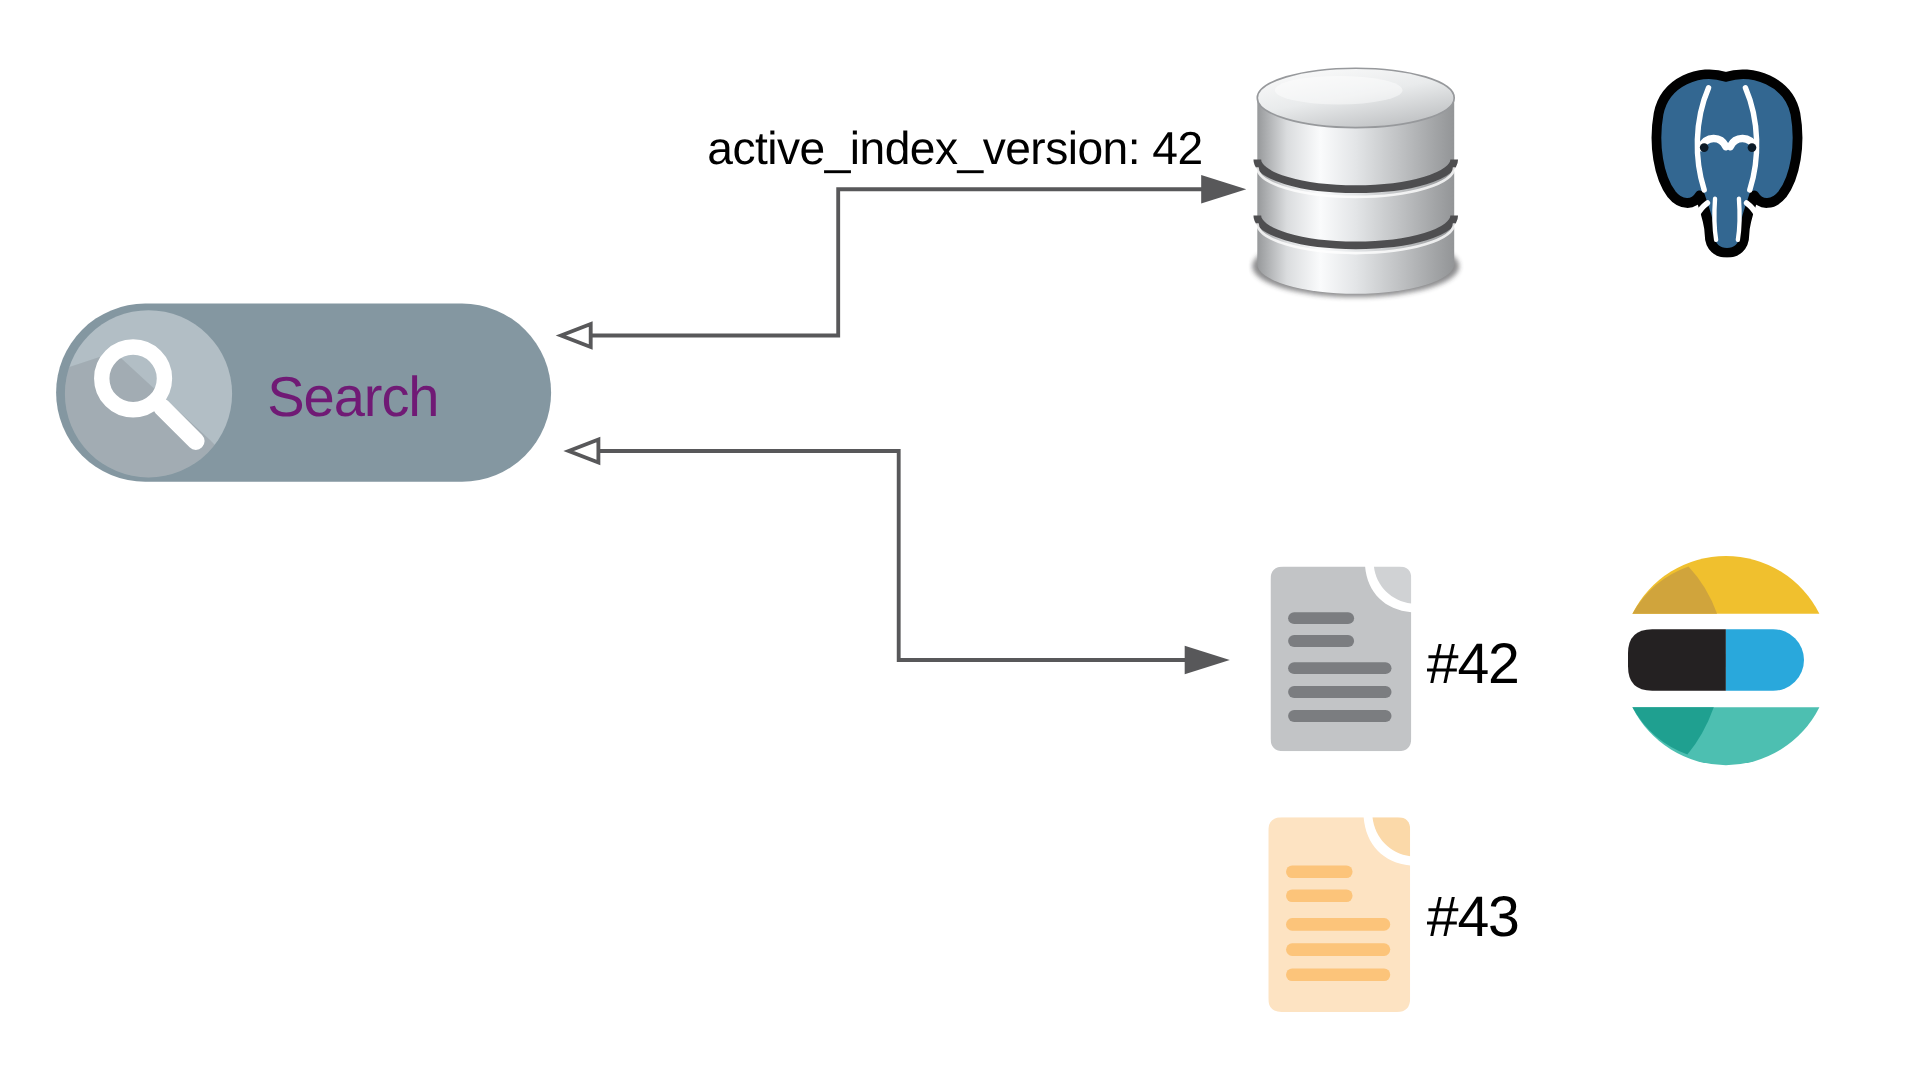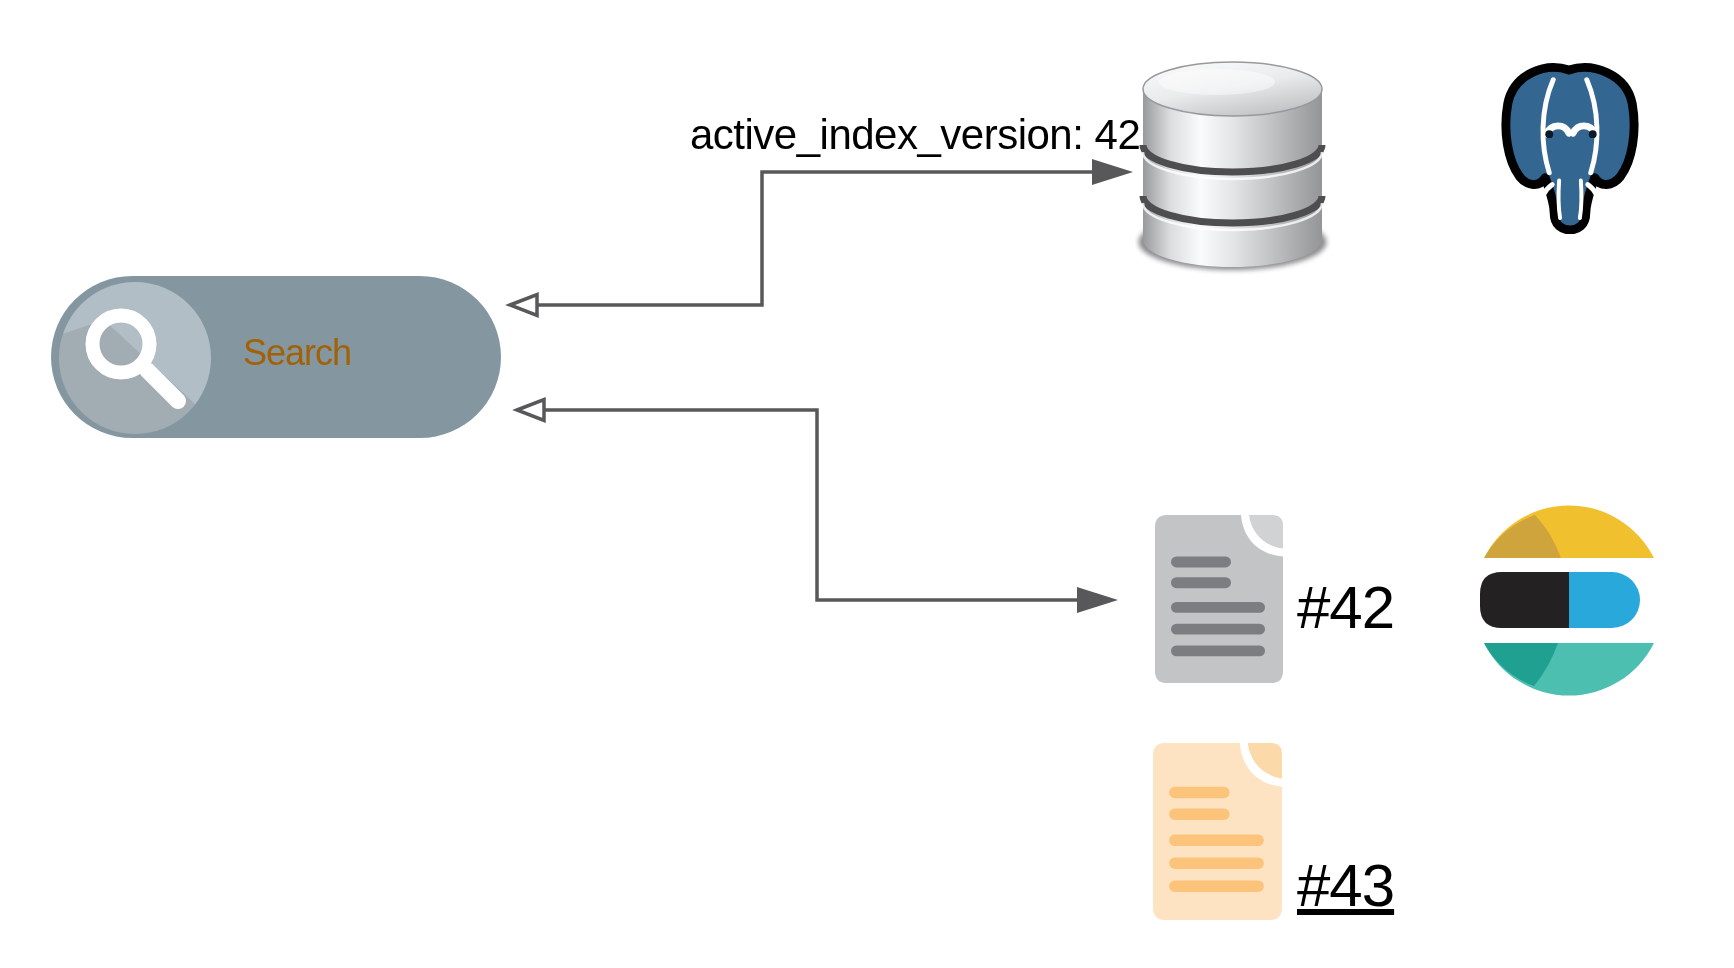--- a/index.html
+++ b/index.html
@@ -3,28 +3,28 @@
 <meta charset="utf-8">
 <style>
   html,body{margin:0;padding:0;background:#ffffff;}
   .stage{
     position:relative;width:1734px;height:968px;background:#ffffff;overflow:hidden;
     font-family:"Liberation Sans",sans-serif;
   }
   .abs{position:absolute;}
   .flow-label{
     position:absolute;font-size:42px;color:#000000;white-space:nowrap;
-    line-height:1;letter-spacing:-0.5px;margin-left:47px;
+    line-height:1;letter-spacing:-0.5px;
   }
   .doc-label{
-    position:absolute;font-size:60px;color:#000000;white-space:nowrap;
+    position:absolute;font-size:52px;color:#000000;white-space:nowrap;
     line-height:1;letter-spacing:-1px;
   }
   .search-label{
-    position:absolute;left:243px;top:335px;font-size:36px;color:#a16207;
+    position:absolute;left:243px;top:335px;font-size:51px;color:#701a75;
     line-height:1;letter-spacing:-1px;white-space:nowrap;
   }
   svg{display:block;}
 </style>
 </head>
 <body>
 
 <div class="stage">
 
   <svg class="abs" style="left:0;top:0;" width="1734" height="968" viewBox="0 0 1734 968">
@@ -133,15 +133,15 @@
     <path d="M 12 0 H 86 C 88 24 104 40 128 42 V 158 Q 128 170 116 170 H 12 Q 0 170 0 158 V 12 Q 0 0 12 0 Z" fill="#fde3c2"></path>
     <path d="M 94 0 C 96 18 110 32 128 34 V 11 Q 128 0 117 0 Z" fill="#fbd9a9"></path>
     <g fill="#fcc47a">
       <rect x="16" y="42" width="60" height="11" rx="5.5"></rect>
       <rect x="16" y="63" width="60" height="11" rx="5.5"></rect>
       <rect x="16" y="88" width="94" height="11" rx="5.5"></rect>
       <rect x="16" y="110" width="94" height="11" rx="5.5"></rect>
       <rect x="16" y="132" width="94" height="11" rx="5.5"></rect>
     </g>
   </svg>
-  <div class="doc-label" style="left:1297px;top:856px;text-decoration:underline;">#43</div>
+  <div class="doc-label" style="left:1297px;top:808px;">#43</div>
 
 </div>
 
 </body></html>

